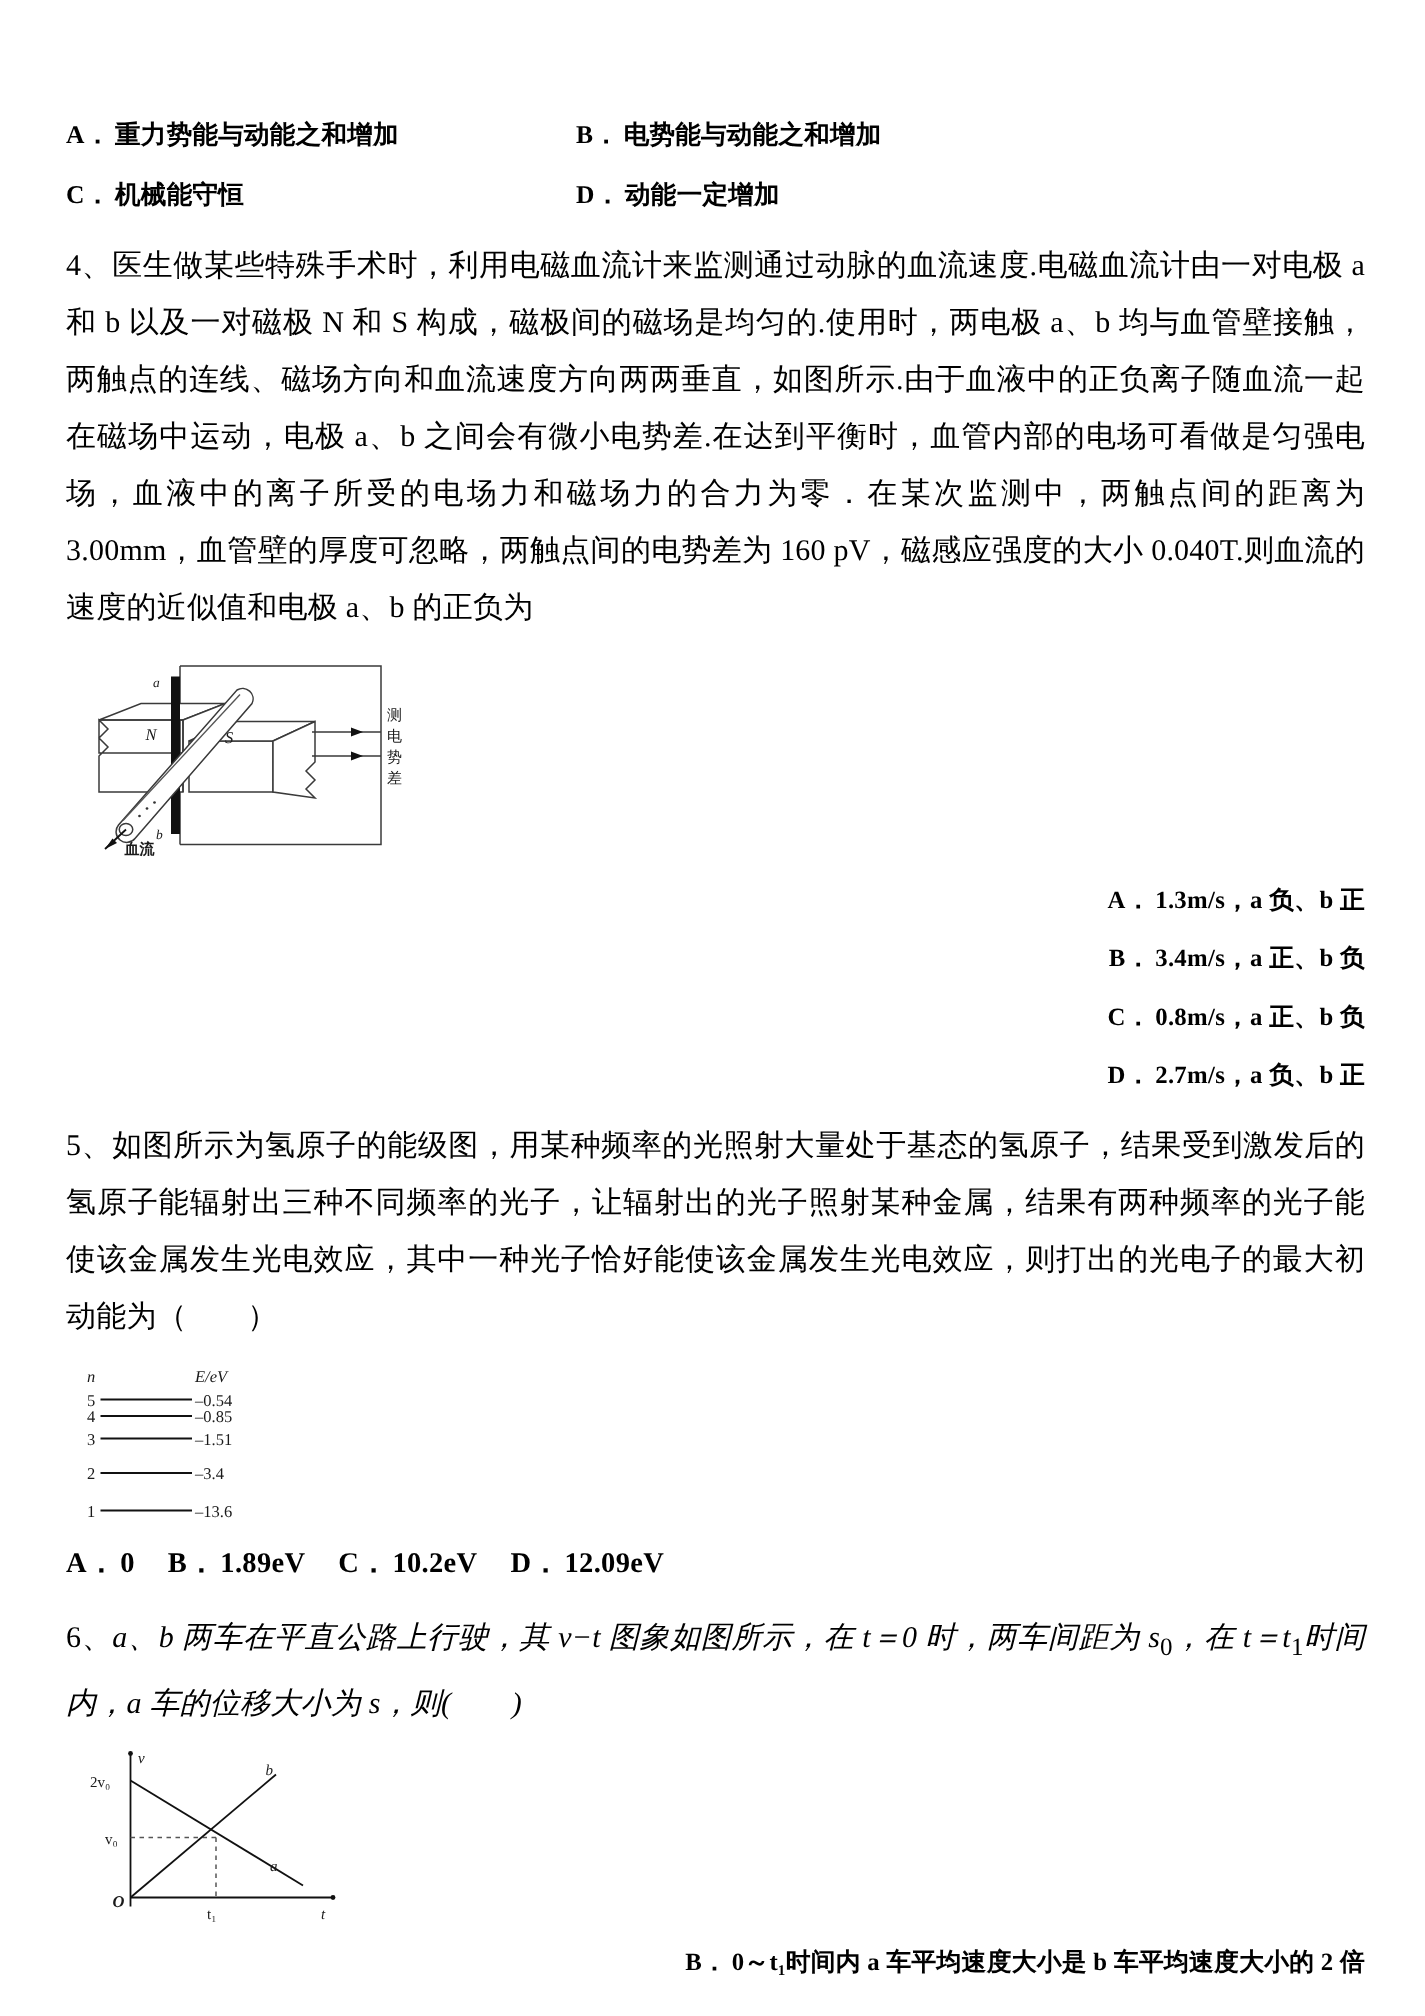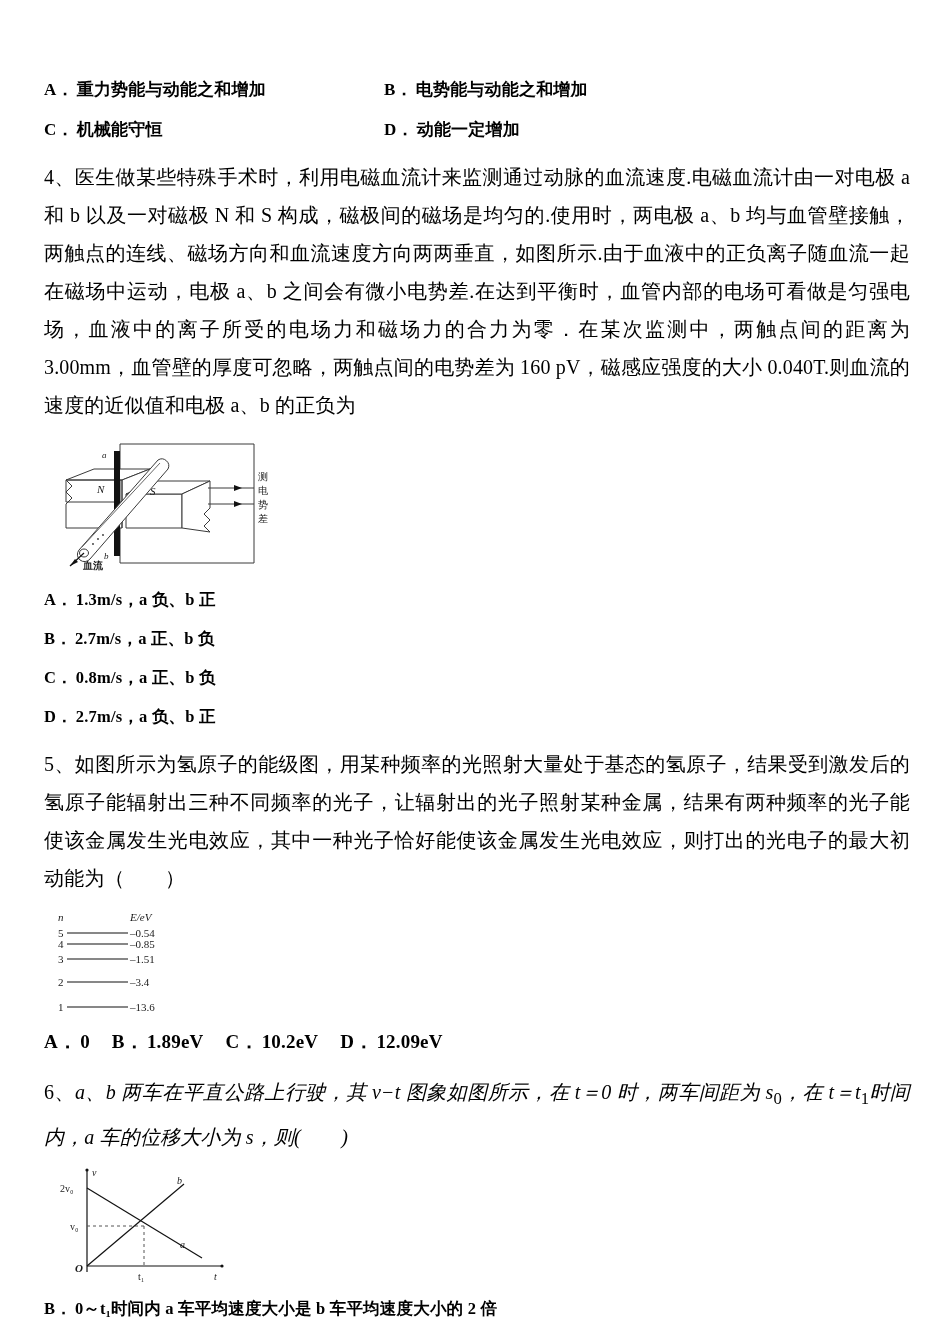--- a/index.html
+++ b/index.html
@@ -56,20 +56,21 @@
   }
   .qpara.q4 { margin-top: 4px; }
   .qpara i { font-style: italic; }
 
   
   .opt-line {
     font-size: 16.5px;
     font-weight: bold;
     margin: 0 0 17px 0;
     letter-spacing: 0.2px;
+    text-align: right;
   }
   .opt-inline {
     font-size: 19px;
     font-weight: bold;
     margin: 0;
     letter-spacing: 0.2px;
   }
   .opt-inline .seg { margin-right: 22px; }
 
   
@@ -150,21 +151,21 @@
         <path d="M172 52 L164 49 L164 55 Z" fill="#111" transform="translate(12,0)"></path>
         <path d="M172 68 L164 65 L164 71 Z" fill="#111" transform="translate(12,0)"></path>
         <text class="txt" x="200" y="44" font-size="10">测</text>
         <text class="txt" x="200" y="58" font-size="10">电</text>
         <text class="txt" x="200" y="72" font-size="10">势</text>
         <text class="txt" x="200" y="86" font-size="10">差</text>
       </svg>
     </div>
 
     <div class="opt-line"><span class="opt-lbl">A．</span><span>1.3m/s，a 负、b 正</span></div>
-    <div class="opt-line"><span class="opt-lbl">B．</span><span>2.7m/s，a 正、b 负</span></div>
+    <div class="opt-line"><span class="opt-lbl">B．</span><span>3.4m/s，a 正、b 负</span></div>
     <div class="opt-line"><span class="opt-lbl">C．</span><span>0.8m/s，a 正、b 负</span></div>
     <div class="opt-line"><span class="opt-lbl">D．</span><span>2.7m/s，a 负、b 正</span></div>
 
     <p class="qpara"><span>5、</span><span>如图所示为氢原子的能级图，用某种频率的光照射大量处于基态的氢原子，结果受到激发后的氢原子能辐射出三种不同频率的光子，让辐射出的光子照射某种金属，结果有两种频率的光子能使该金属发生光电效应，其中一种光子恰好能使该金属发生光电效应，则打出的光电子的最大初动能为（　　）</span></p>
 
     <div class="figure fig-energy">
       <svg width="135" height="108" viewBox="0 0 135 108">
         <text class="txt" x="6" y="14" font-size="11" font-style="italic">n</text>
         <text class="txt" x="78" y="14" font-size="11" font-style="italic">E/eV</text>
 

